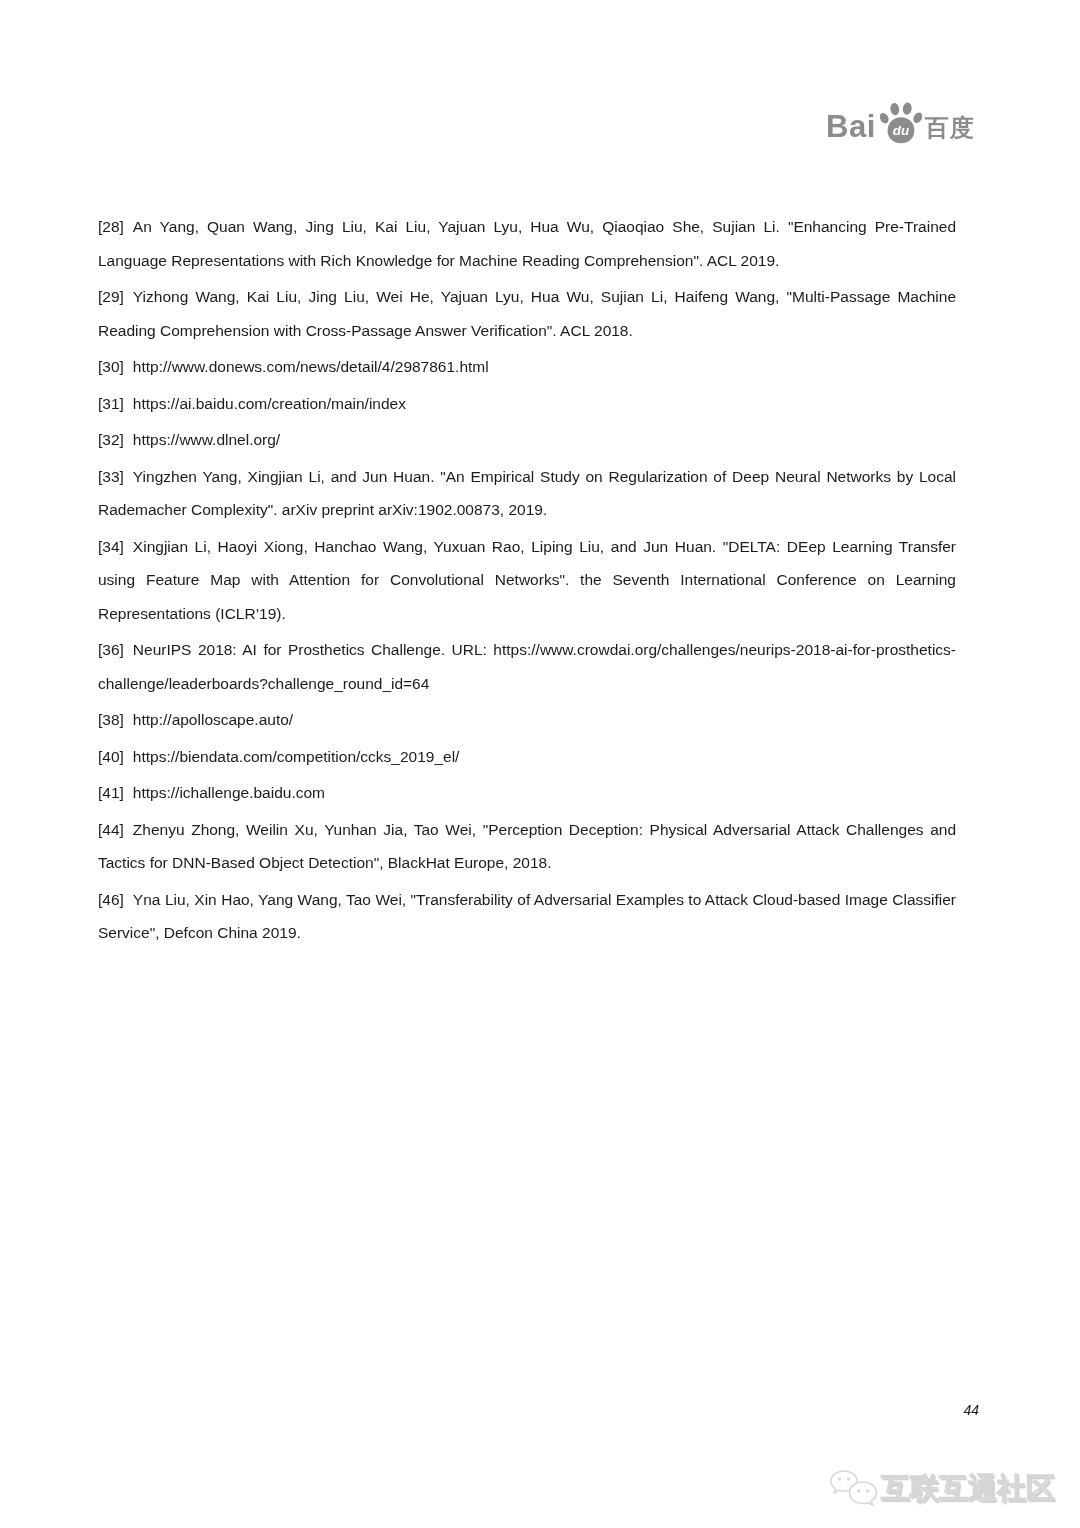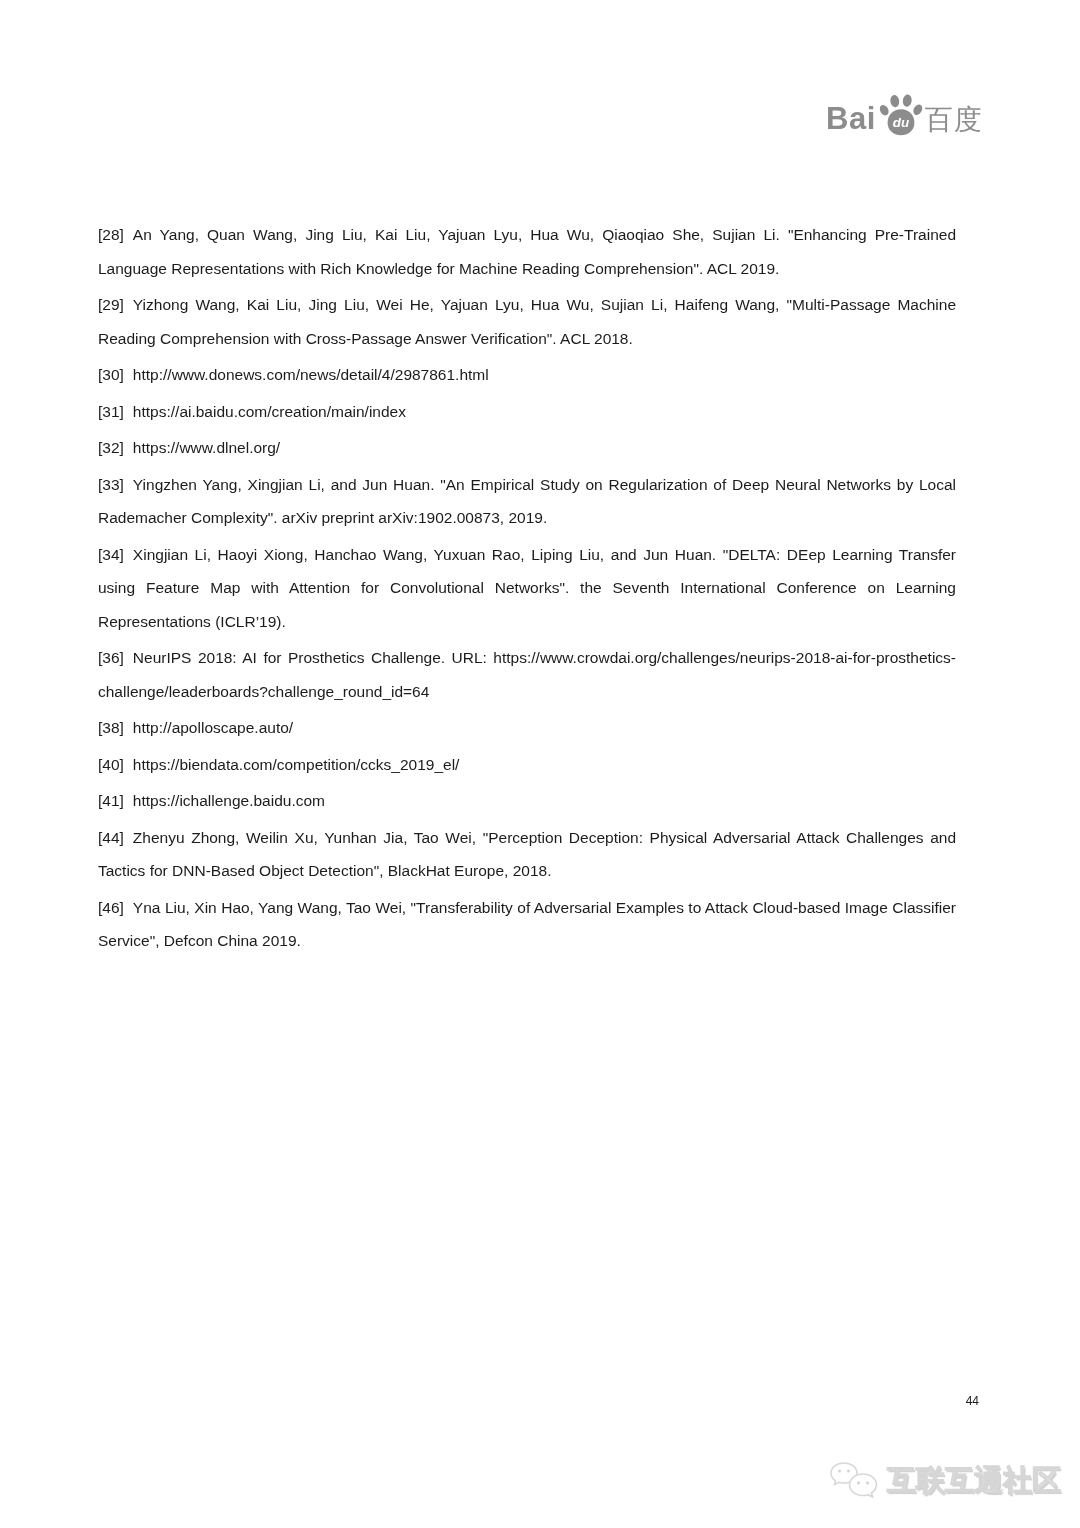--- a/index.html
+++ b/index.html
@@ -1,52 +1,52 @@
 <!DOCTYPE html>
 <html><head>
 <meta charset="utf-8">
 <style>
   html, body { margin: 0; padding: 0; background: #ffffff; }
   body {
     width: 1080px; height: 1528px; position: relative; overflow: hidden;
     font-family: "Liberation Sans", sans-serif;
   }
-  .page { position: absolute; inset: 0; background: #fff; }
+  .page { position: absolute; inset: 0; background: #fff; margin-top: 8px; }
 
   
   .logo {
     position: absolute; top: 92px; left: 826px;
     display: flex; align-items: flex-end; color: #8c8c8c;
   }
   .logo-bai {
     font-size: 31px; font-weight: bold; letter-spacing: 0.5px; line-height: 38px;
   }
   .logo-paw { width: 46px; height: 46px; margin: 0 1px 0 2px; display: block; }
   .logo-cn {
-    font-size: 28px; font-weight: normal; line-height: 37px; letter-spacing: 1px;
+    font-size: 24px; font-weight: bold; line-height: 37px; letter-spacing: 1px;
   }
 
   
   .refs {
-    position: absolute; top: 218px; left: 98px; width: 858px;
+    position: absolute; top: 202px; left: 98px; width: 858px;
     color: #1c1c1c; font-size: 15.5px; text-align: justify;
   }
   .ref { margin: 0 0 3px 0; line-height: 33.5px; }
   .ref-id { margin-right: 9px; }
 
   
   .page-number {
     position: absolute; top: 1394px; right: 101px;
-    font-size: 12px; color: #1c1c1c;
+    font-size: 14px; color: #1c1c1c; font-style: italic;
   }
 
   
   .watermark {
     position: absolute; top: 1460px; left: 828px;
-    display: flex; align-items: center; gap: 7px; text-align: center;
+    display: flex; align-items: center; gap: 1px; text-align: center;
   }
   .wm-icon { width: 52px; height: 42px; display: block; }
   .wm-text {
     font-size: 29px; font-weight: bold; letter-spacing: 0px;
     color: #fafafa;
     -webkit-text-stroke: 1px #d6d6d6;
     text-shadow: 1.5px 1.5px 1px #cfcfcf;
     white-space: nowrap;
   }
 </style>

